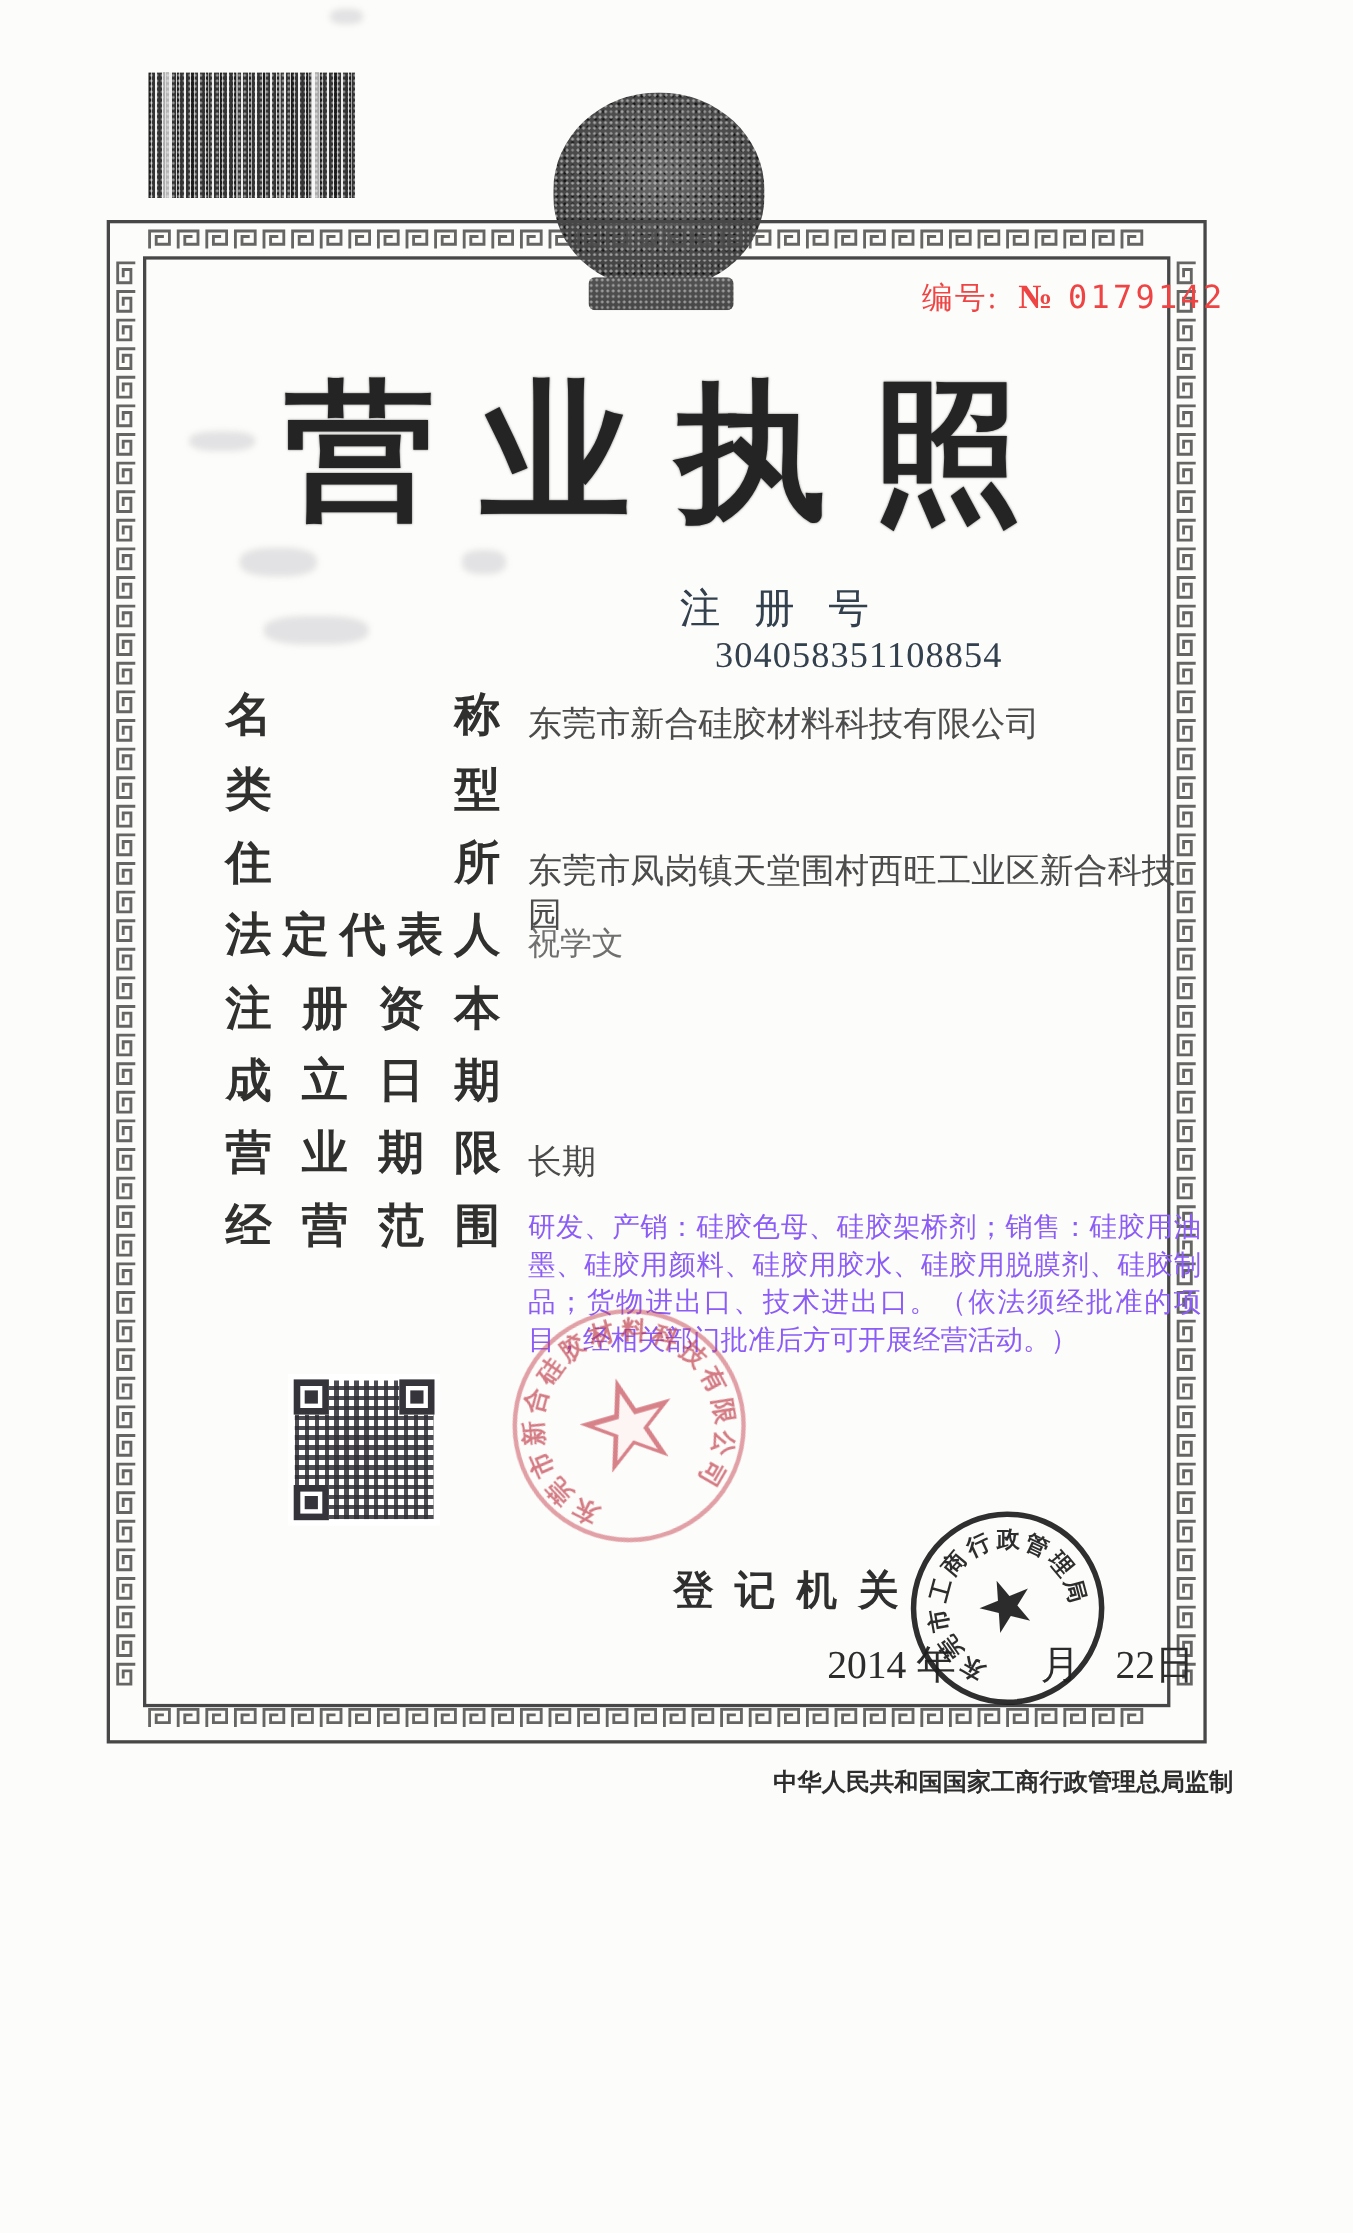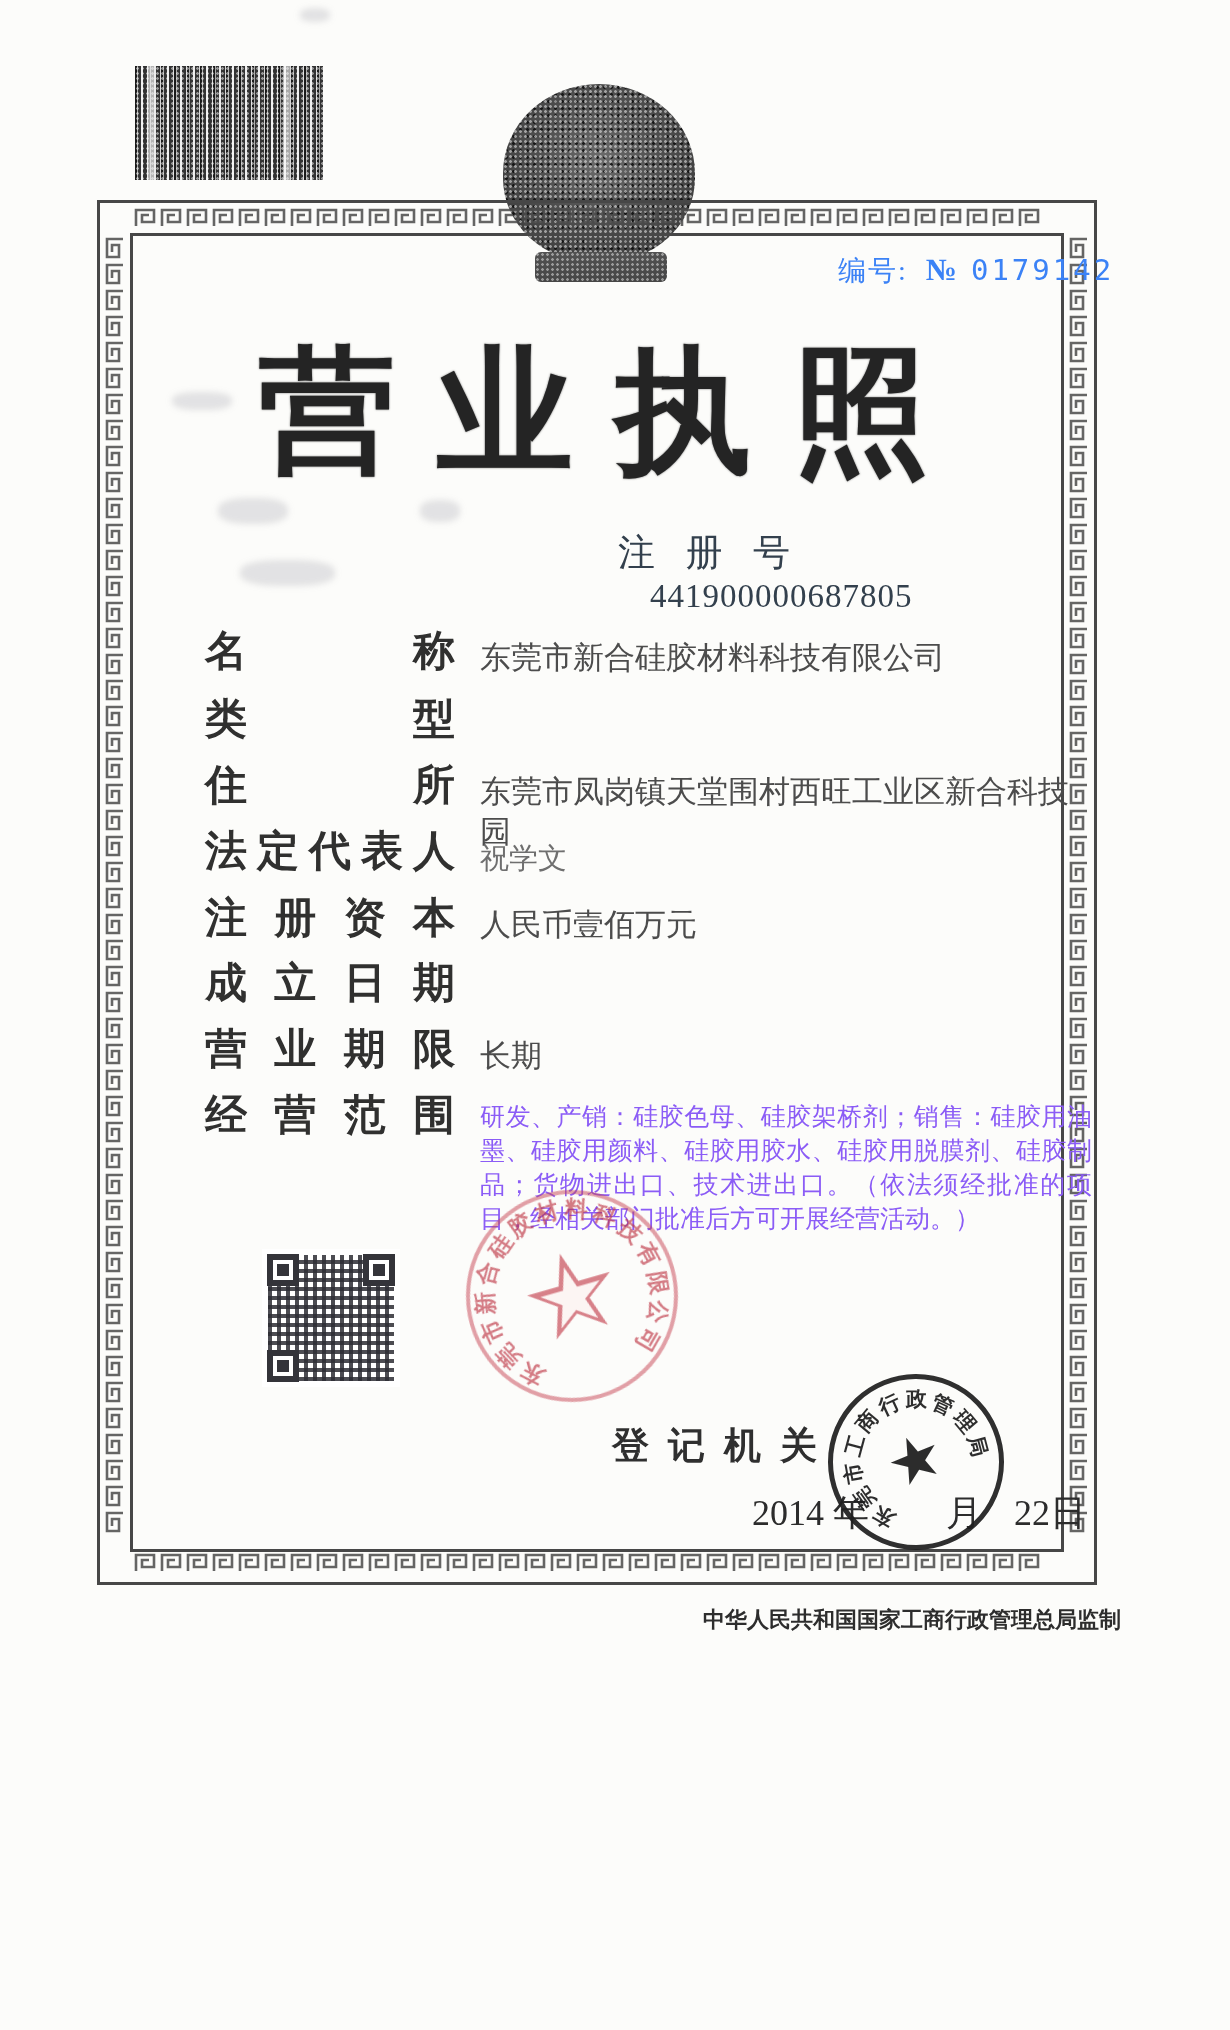--- a/index.html
+++ b/index.html
@@ -46,21 +46,21 @@
     border:3px solid #474747;
   }
   .frame-inner { position:absolute; inset:30px; border:3px solid #474747; }
   .strip { position:absolute; opacity:.85; }
   .strip.top    { left:33px; top:2px; }
   .strip.bottom { left:33px; bottom:2px; }
   .strip.left   { left:2px; top:33px; }
   .strip.right  { right:2px; top:33px; }
 
   
-  .serial { position:absolute; left:838px; top:252px; white-space:nowrap; color:#3b82f6; }
+  .serial { position:absolute; left:838px; top:252px; white-space:nowrap; color:#ef4444; }
   .serial .lbl { font-size:28px; letter-spacing:2px; }
   .serial .no-sym { font-size:31px; font-weight:bold; margin-left:14px; }
   .serial .num { font-size:29px; letter-spacing:3px; margin-left:10px; font-family:"DejaVu Sans Mono",monospace; }
 
   
   .title {
     position:absolute; left:150px; top:330px; width:930px;
     text-align:center; font-family:Liberation Serif, serif;
     font-size:136px; font-weight:900; letter-spacing:42px; line-height:165px;
     color:#242424; text-shadow:0 0 2px rgba(45,45,45,.75);
@@ -159,21 +159,21 @@
   </div>
 
   <div class="title">营业执照</div>
 
   <div class="regno">
     <span class="lbl" style="display: flex; justify-content: space-between;">
         <span>注</span>
         <span>册</span>
         <span>号</span>
       </span>
-    <span class="num">441900000687805</span>
+    <span class="num">304058351108854</span>
   </div>
 
   <div class="row-label" style="top: 628px; display: flex; justify-content: space-between;">
       <span>名</span>
       <span>称</span>
     </div>
   <div class="row-value" style="top:638px">东莞市新合硅胶材料科技有限公司</div>
 
   <div class="row-label" style="top: 696px; display: flex; justify-content: space-between;">
       <span>类</span>
@@ -194,21 +194,20 @@
       <span>人</span>
     </div>
   <div class="row-value light" style="top:838px; font-size:29px">祝学文</div>
 
   <div class="row-label" style="top: 895px; display: flex; justify-content: space-between;">
       <span>注</span>
       <span>册</span>
       <span>资</span>
       <span>本</span>
     </div>
-  <div class="row-value" style="top:905px">人民币壹佰万元</div>
 
   <div class="row-label" style="top: 960px; display: flex; justify-content: space-between;">
       <span>成</span>
       <span>立</span>
       <span>日</span>
       <span>期</span>
     </div>
 
   <div class="row-label" style="top: 1026px; display: flex; justify-content: space-between;">
       <span>营</span>

